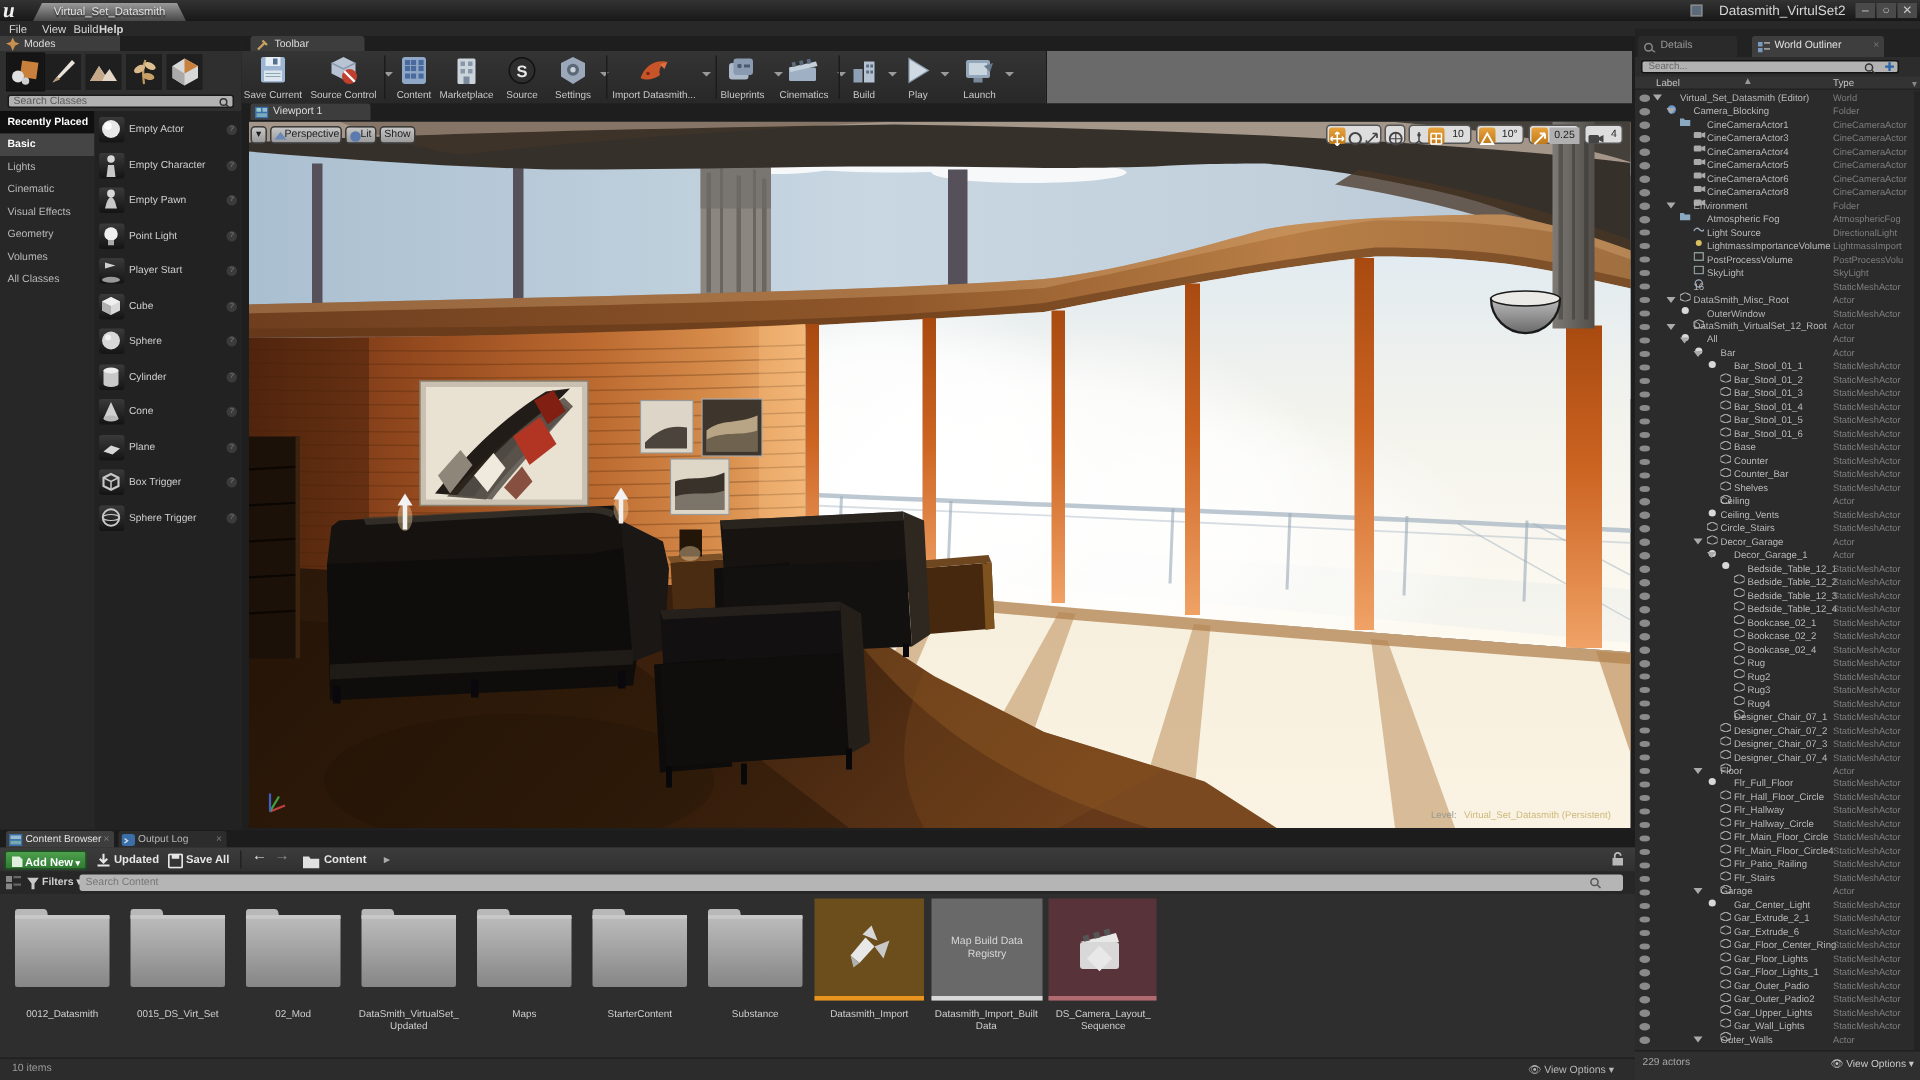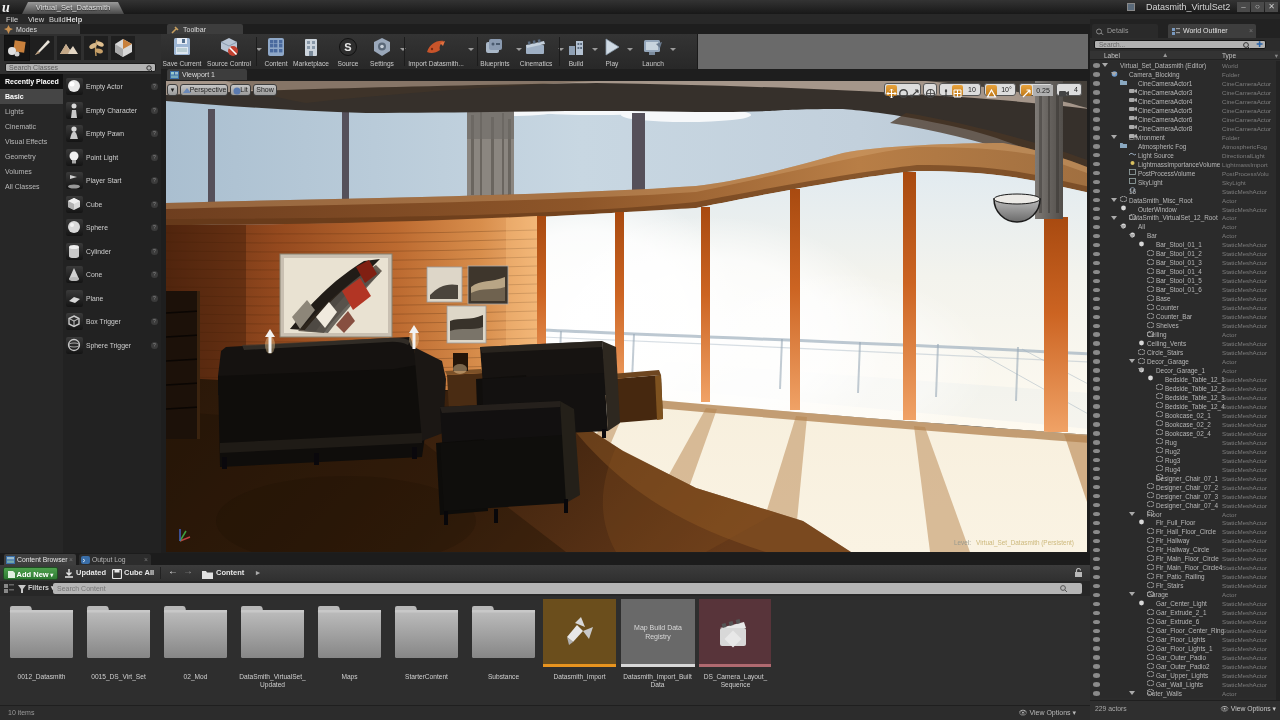--- a/index.html
+++ b/index.html
@@ -1320,21 +1320,21 @@
 <div class="abs" id="cbbar">
 <div class="abs" id="addnew"><svg style="position:absolute;left:3px;top:2px" width="9" height="9">
             <path d="M1 1 H6 L8 3 V8 H1 Z" fill="#dff0df"></path>
           </svg><span style="margin-left:9px;">Add New</span><span style="font-size:6px;"> ▾</span></div>
 <div class="abs cbbtn" style="left:64px;"><svg style="position:absolute;left:0;top:2px" width="10" height="10">
             <path d="M5 0 V6 M2.5 3.5 L5 6 L7.5 3.5 M1 8 H9" stroke="#e6e6e6" stroke-width="1.4" fill="none"></path>
           </svg><span style="margin-left:12px;">Updated</span></div>
 <div class="abs cbbtn" style="left:112px;"><svg style="position:absolute;left:0;top:2px" width="10" height="10">
             <rect x="0.5" y="0.5" width="9" height="9" rx="1" fill="none" stroke="#e6e6e6" stroke-width="1.2"></rect>
             <rect x="2.5" y="0.5" width="5" height="3" fill="#e6e6e6"></rect>
-          </svg><span style="margin-left:12px;">Cube All</span></div>
+          </svg><span style="margin-left:12px;">Save All</span></div>
 <div style="position:absolute;left:160px;top:2px;width:1px;height:12px;background:#222;"></div>
 <div class="abs cbbtn" style="left:168px;color:#e8e8e8;font-size:10px;top:0px;">←</div>
 <div class="abs cbbtn" style="left:183px;color:#909090;font-size:10px;top:0px;">→</div>
 <div class="abs cbbtn" style="left:202px;"><svg style="position:absolute;left:0;top:2.5px" width="11" height="9">
             <path d="M0 1 L4 1 L5 2.5 L11 2.5 L11 9 L0 9 Z" fill="#e0e0e0"></path>
           </svg><span style="margin-left:14px;">Content</span></div>
 <div class="abs cbbtn" style="left:256px;color:#aaa;">▸</div>
 <svg class="abs" style="left:1074px;top:3px" width="9" height="10">
           <rect x="1" y="4" width="7" height="5" fill="#b8b8b8"></rect>
           <path d="M2.5 4 V2.5 A2 2 0 0 1 6.5 2.5" fill="none" stroke="#b8b8b8" stroke-width="1.2"></path>

